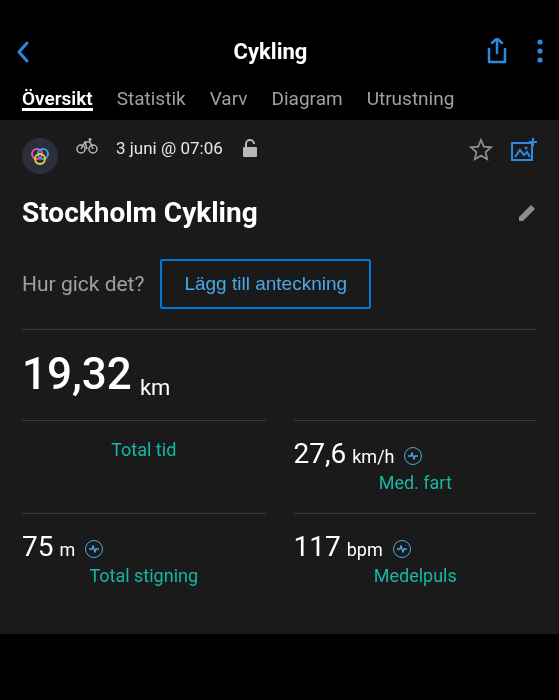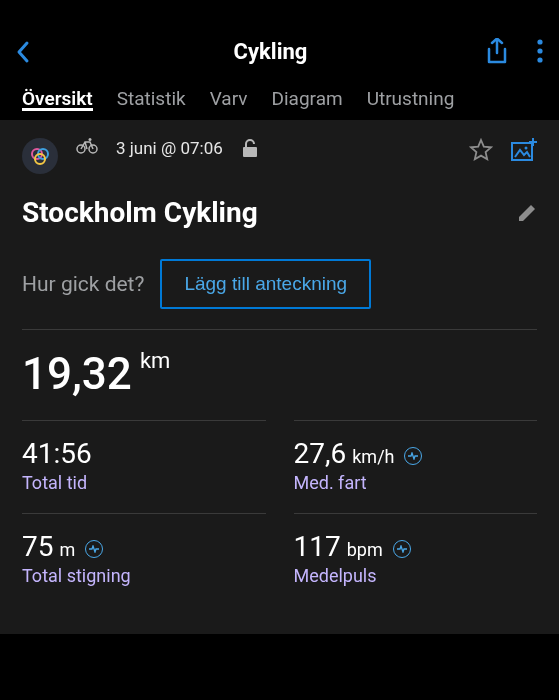--- a/index.html
+++ b/index.html
@@ -26,29 +26,29 @@
     .title-row { display: flex; align-items: center; justify-content: space-between; margin-bottom: 30px; margin-top: 15px; }
     .activity-title { font-size: 28px; font-weight: 700; }
     
     .note-row { display: flex; align-items: center; margin-bottom: 20px; gap: 16px; }
     .note-prompt { font-size: 21px; color: #9ea0a3; }
     .note-btn { border: 2px solid #0079d6; color: #4aa8e8; background: transparent; font-size: 19px; padding: 12px 22px; border-radius: 2px; cursor: pointer; white-space: nowrap; }
     
     .divider { height: 1px; background: #3a3a3a; margin-bottom: 18px; }
     
     .hero-stat { margin-bottom: 20px; }
-    .hero-value { font-size: 44px; font-weight: 500; display: flex; align-items: flex-start; gap: 8px; }
+    .hero-value { font-size: 44px; font-weight: 500; display: flex; align-items: flex-end; gap: 8px; }
     .hero-unit { font-size: 22px; font-weight: 400; }
     .hero-label { font-size: 19px; color: #9ea0a3; margin-top: 2px; }
     
     .stat-grid { display: grid; grid-template-columns: 1fr 1fr; column-gap: 28px; row-gap: 0; }
     .stat-cell { border-top: 1px solid #3a3a3a; padding-top: 16px; padding-bottom: 20px; }
     .stat-value { font-size: 28px; font-weight: 400; display: flex; align-items: baseline; gap: 6px; }
     .stat-unit { font-size: 18px; font-weight: 400; }
-    .stat-label { font-size: 18px; color: #c4b5fd; margin-top: 2px; }
+    .stat-label { font-size: 18px; color: #14b8a6; margin-top: 2px; text-align: center; }
     .stat-badge { display: inline-flex; width: 18px; height: 18px; border: 1.5px solid #4aa8e8; border-radius: 50%; align-items: center; justify-content: center; margin-left: 4px; position: relative; top: -3px; }
     .stat-badge svg { display: block; }
   </style>
 </head>
 <body>
 
 <div class="header">
   <div class="back-btn">
     <svg width="14" height="24" viewBox="0 0 14 24" fill="none">
         <path d="M11 3 L3 12 L11 21" stroke="#2b8ae0" stroke-width="3" stroke-linecap="round" stroke-linejoin="round"></path>
@@ -137,24 +137,20 @@
 
   <div class="hero-stat">
     <div class="hero-value">
       <span>19,32</span>
       <span class="hero-unit">km</span>
     </div>
   </div>
 
   <div class="stat-grid">
     <div class="stat-cell">
-      <div class="stat-value">
-        <span>41:56</span>
-        <span class="stat-unit"></span>
-      </div>
       <div class="stat-label">Total tid</div>
     </div>
     <div class="stat-cell">
       <div class="stat-value">
         <span>27,6</span>
         <span class="stat-unit">km/h</span>
         <span class="stat-badge">
             <svg width="10" height="8" viewBox="0 0 10 8" fill="none">
               <path d="M0 4 L3 4 L4 1 L6 7 L7 4 L10 4" stroke="#4aa8e8" stroke-width="1.3"></path>
             </svg>

